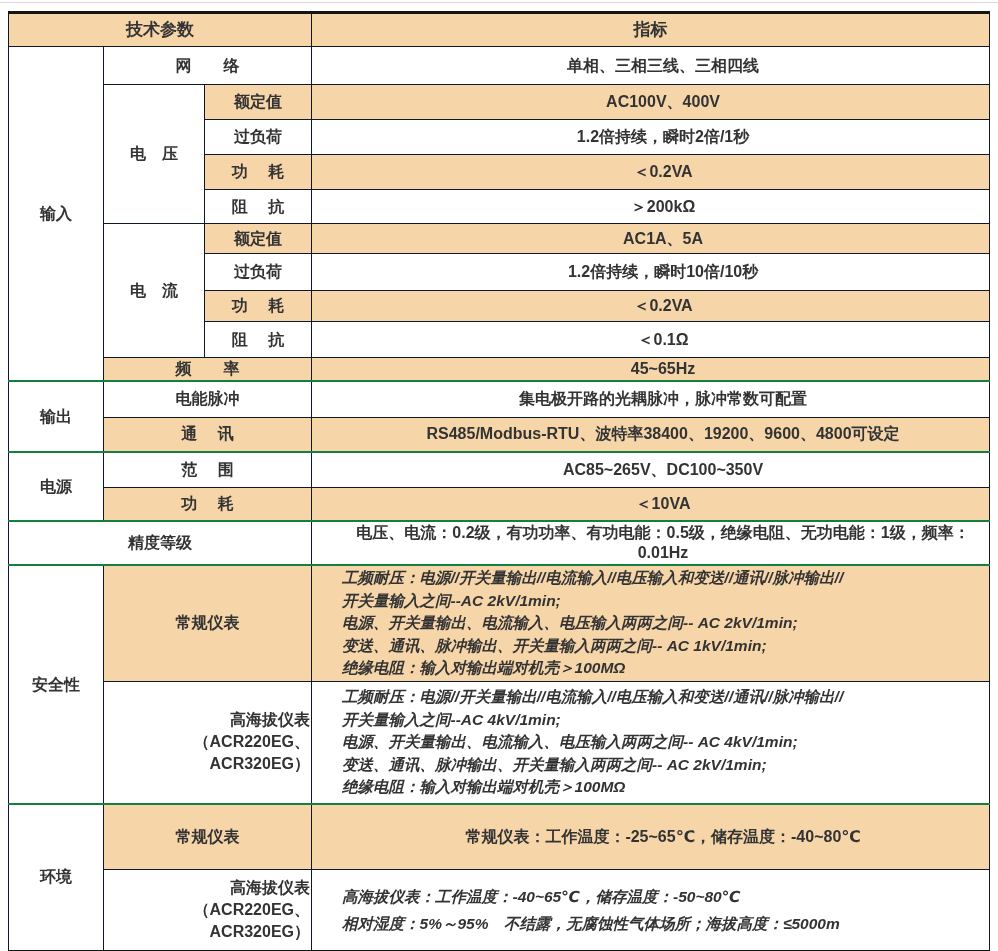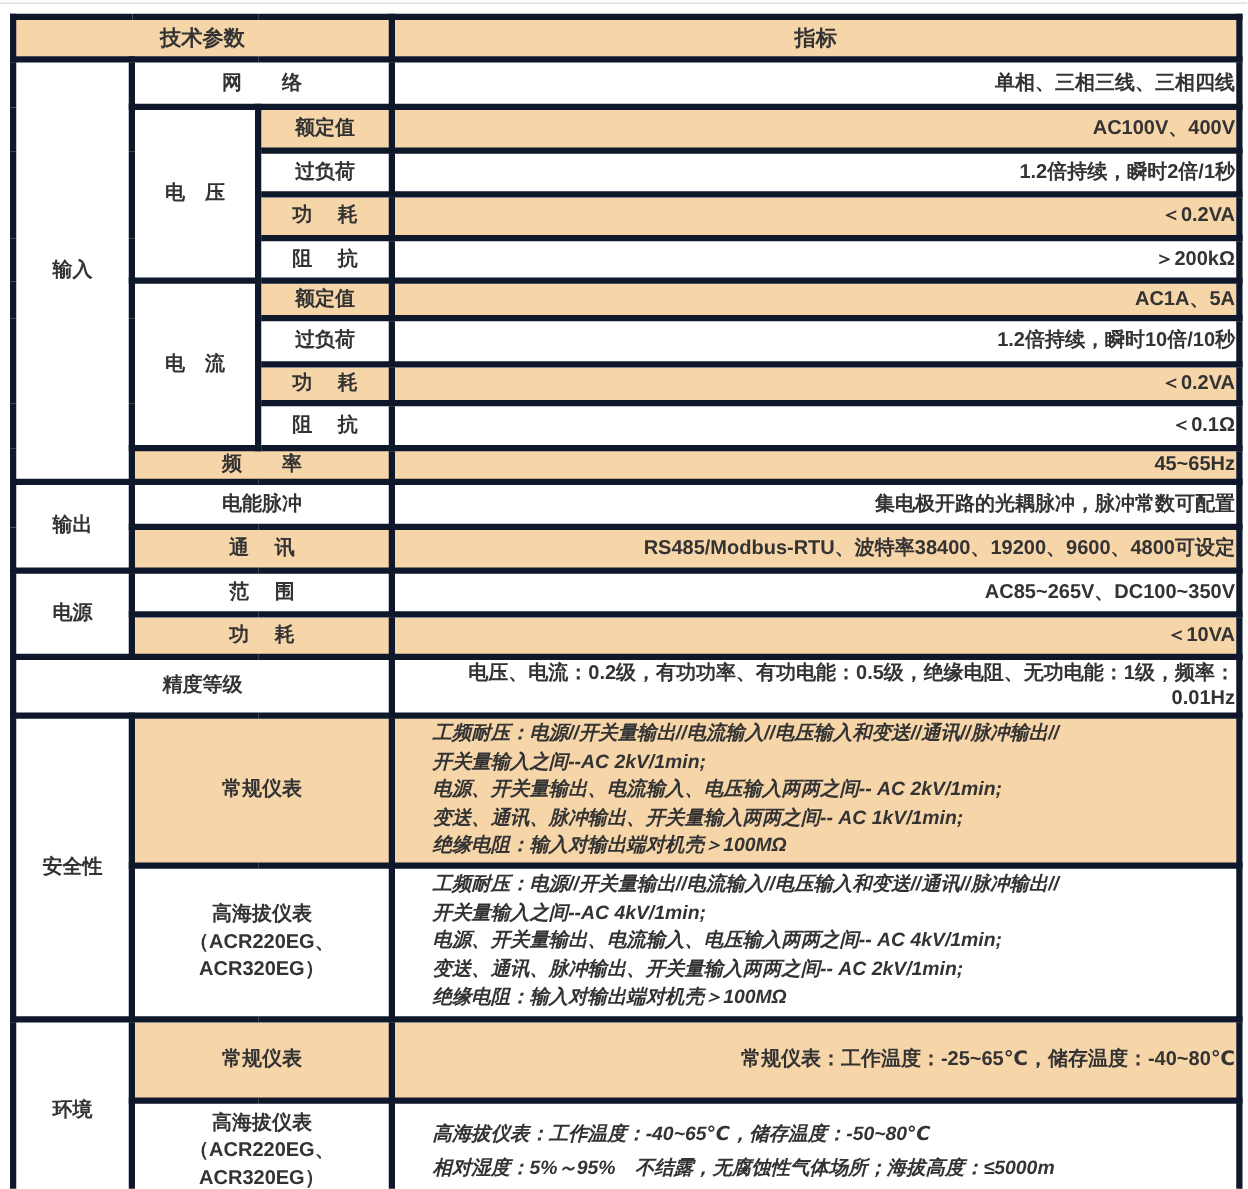--- a/index.html
+++ b/index.html
@@ -11,35 +11,35 @@
   }
   .page-top-line{position:absolute;left:0;top:2px;width:998px;height:1px;background:#d9d9d9;}
   .spec-table{
     position:absolute;left:8px;top:11px;width:981px;
     border-collapse:collapse;table-layout:fixed;
     border:1px solid #4f4f4f;
     border-top:3px solid #151515;
     border-bottom:3px solid #151515;
   }
   .spec-table td{
-    border:5px solid #0f172a;
+    border:1px solid #0f172a;
     overflow:hidden;
     font-size:16px;
     font-weight:600;
     vertical-align:middle;
     line-height:1.25;
   }
   tr.sec > td{border-top:2px solid #15803d;}
   td.c{text-align:center;}
-  td.v{text-align:right;padding-left:26px;}
+  td.v{text-align:center;padding-left:26px;}
   td.vm{text-align:left;padding-left:30px;font-size:15.5px;}
   td.vm div{line-height:22.5px;font-style:italic;}
   td.sh{background:#f6d5a9;}
   td.hdr{font-size:17px;}
-  .sub2 div{line-height:22px;}
+  .sub2 div{line-height:22px;text-align:right;}
   td.env-ml div{line-height:27px;}
 </style>
 </head>
 <body>
 
 <div class="page-top-line"></div>
 
 <table class="spec-table">
   <colgroup>
     <col style="width:95px">

